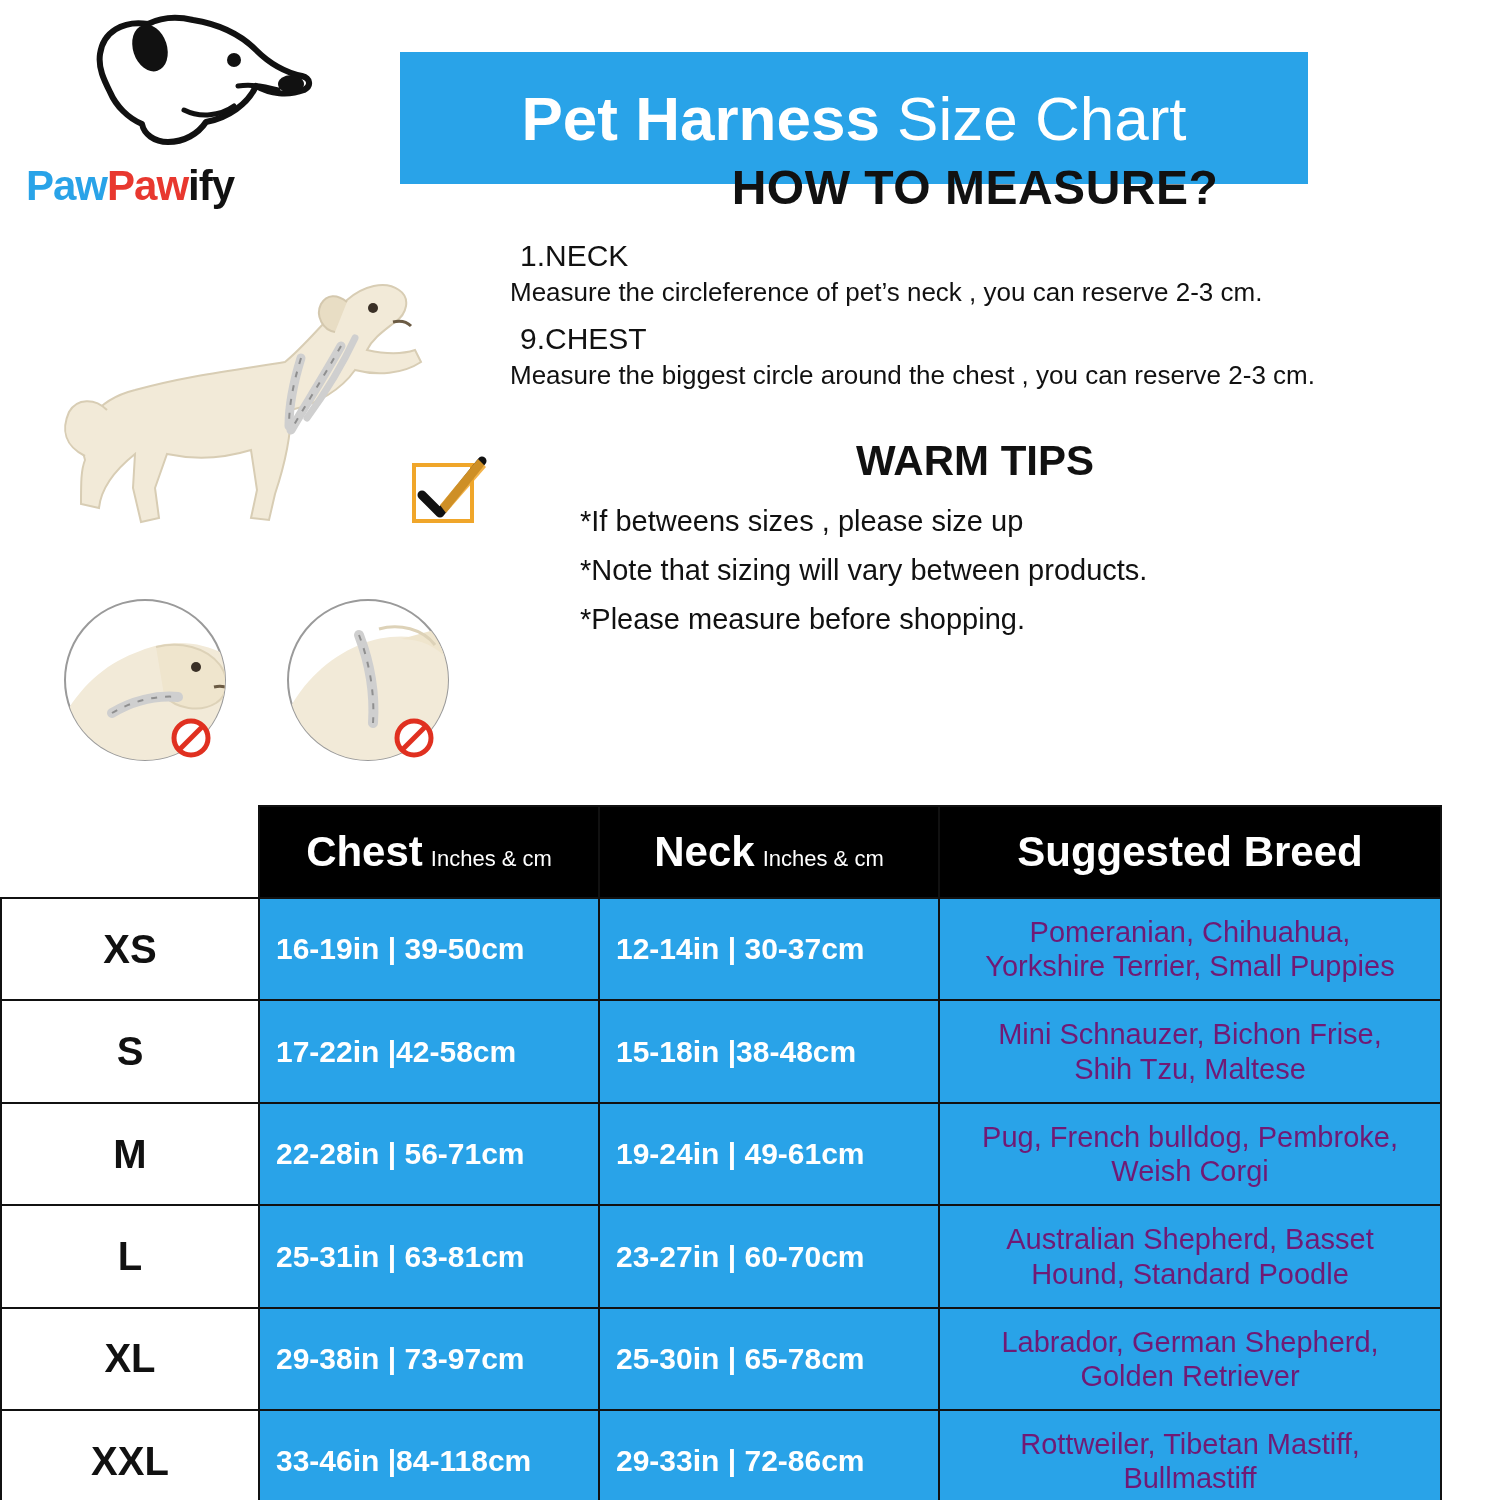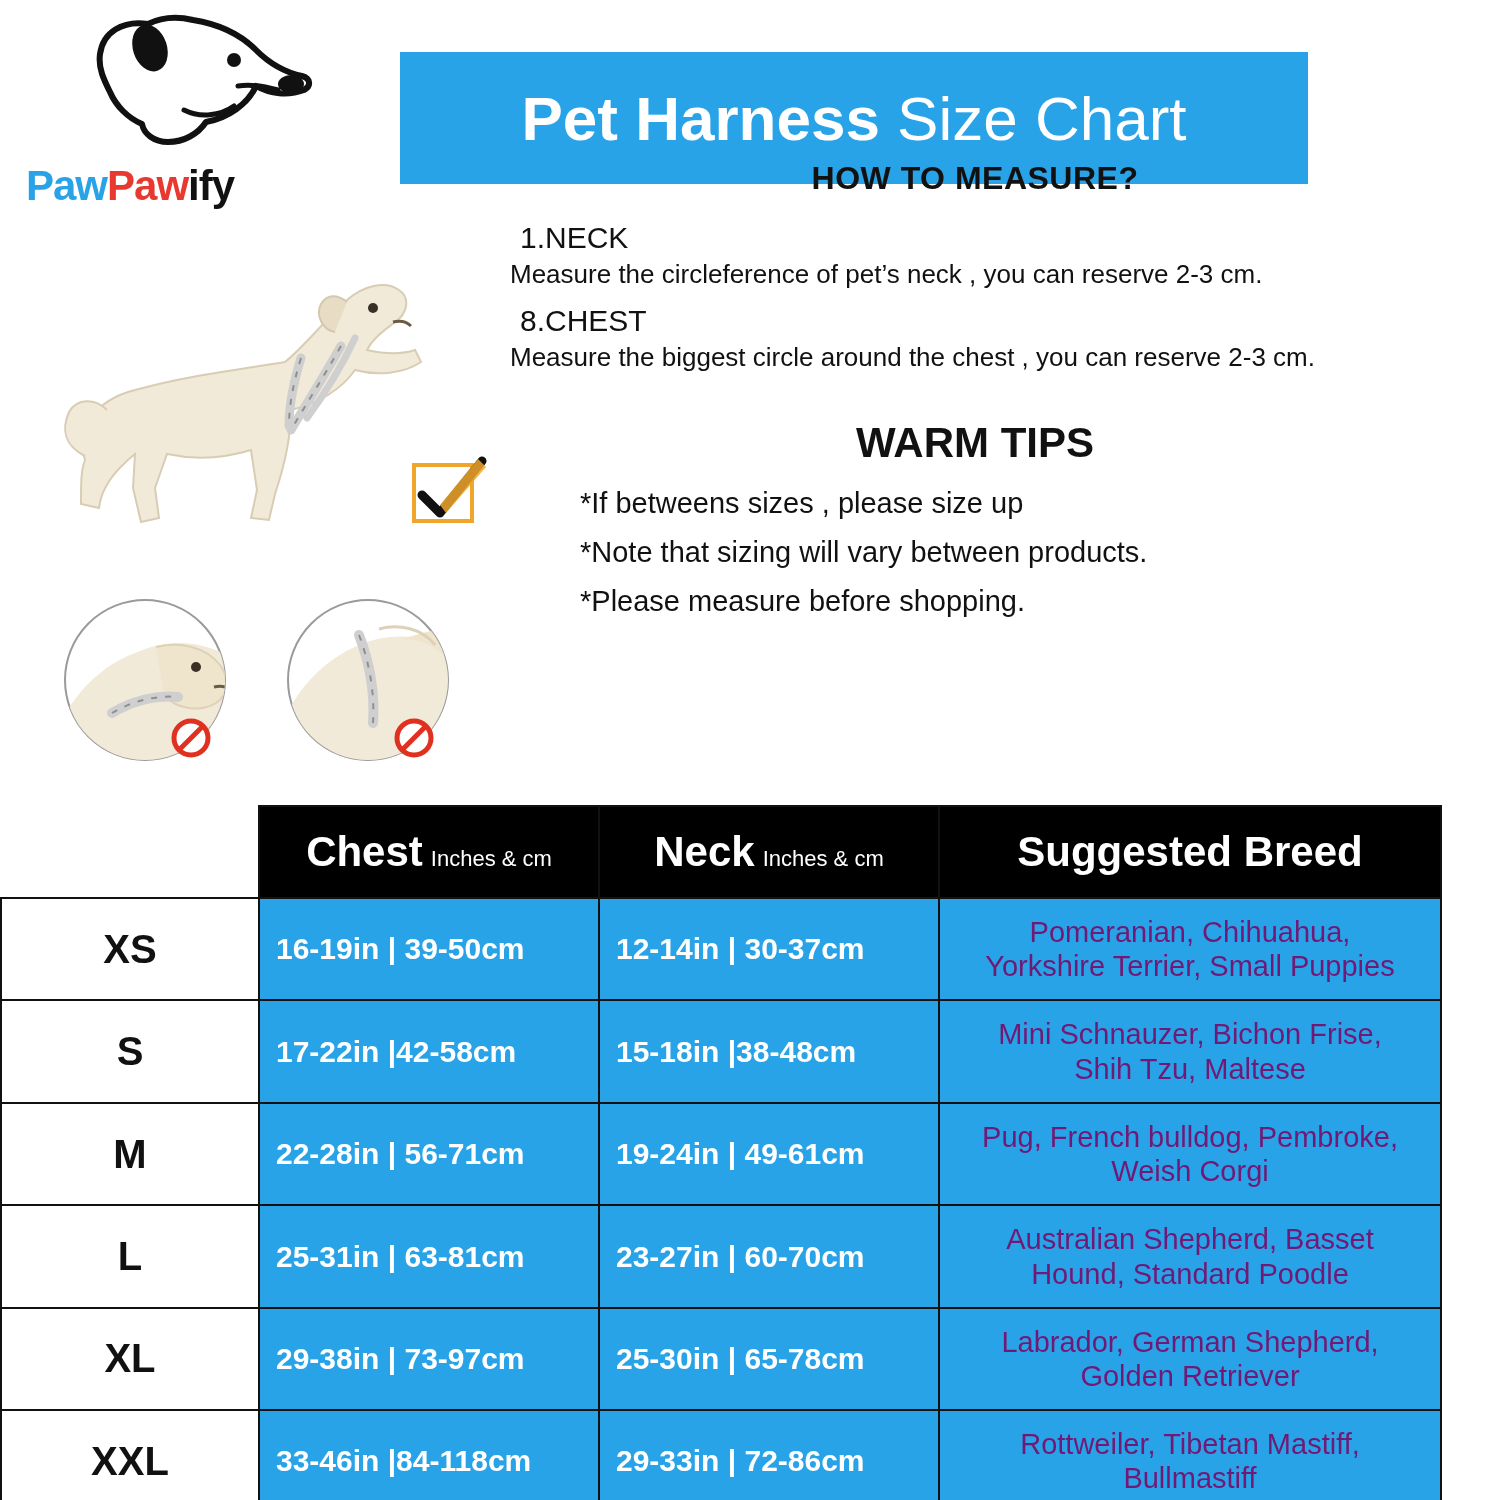--- a/index.html
+++ b/index.html
@@ -54,21 +54,21 @@
   .logo-text .rest { color: #111111; }
 
   
   .measure-panel {
     position: absolute;
     left: 470px; top: 160px;
     width: 1010px;
   }
   .measure-heading {
     text-align: center;
-    font-size: 32px;
+    font-size: 48px;
     font-weight: bold;
     letter-spacing: 0.5px;
     margin-bottom: 24px;
   }
   .measure-step {
     font-size: 30px;
     margin-left: 50px;
     margin-bottom: 4px;
     font-weight: normal;
   }
@@ -273,21 +273,21 @@
       <line x1="119" y1="155" x2="143" y2="131" stroke="#e03020" stroke-width="5"></line>
     </g>
   </svg>
 
   <div class="measure-panel">
     <div class="measure-heading">HOW TO MEASURE?</div>
 
     <div class="measure-step">1.NECK</div>
     <div class="measure-desc">Measure the circleference of pet’s neck , you can reserve 2-3 cm.</div>
 
-    <div class="measure-step">8.CHEST</div>
+    <div class="measure-step">9.CHEST</div>
     <div class="measure-desc">Measure the biggest circle around the chest , you can reserve 2-3 cm.</div>
 
     <div class="tips-heading">WARM TIPS</div>
     <div class="tips-line">*If betweens sizes , please size up</div>
     <div class="tips-line">*Note that sizing will vary between products.</div>
     <div class="tips-line">*Please measure before shopping.</div>
   </div>
 
   <table class="size-table">
     <colgroup>

